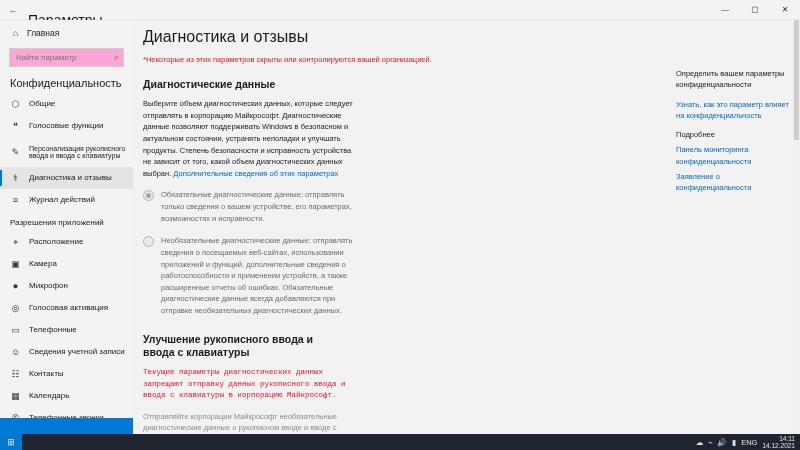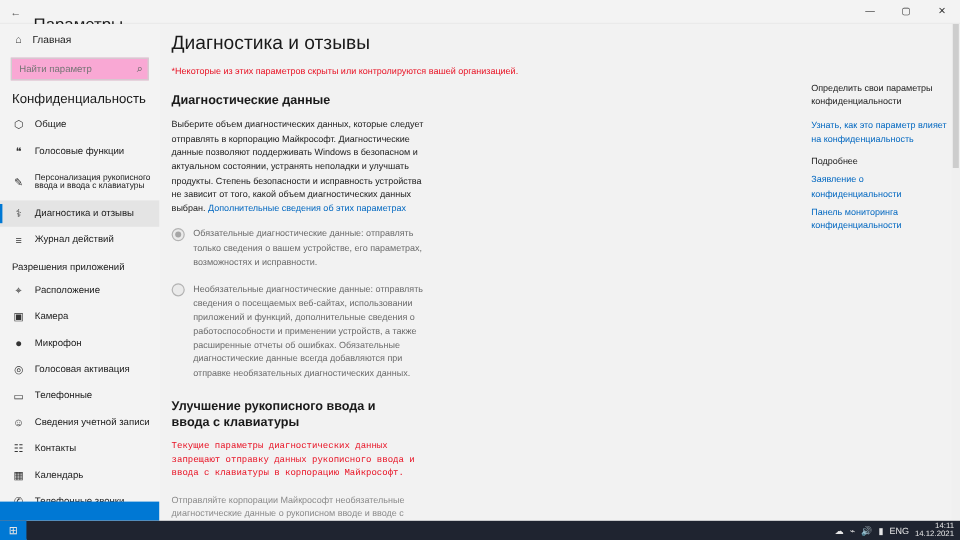--- a/index.html
+++ b/index.html
@@ -281,25 +281,25 @@
           <div class="radio-txt">Необязательные диагностические данные: отправлять сведения о посещаемых веб-сайтах, использовании приложений и функций, дополнительные сведения о работоспособности и применении устройств, а также расширенные отчеты об ошибках. Обязательные диагностические данные всегда добавляются при отправке необязательных диагностических данных.</div>
         </div>
 
         <h2 class="h2" style="margin-top:16px;line-height:1.25;max-width:200px">Улучшение рукописного ввода и ввода с клавиатуры</h2>
         <div class="warn">Текущие параметры диагностических данных запрещают отправку данных рукописного ввода и ввода с клавиатуры в корпорацию Майкрософт.</div>
         <p class="para muted">Отправляйте корпорации Майкрософт необязательные диагностические данные о рукописном вводе и вводе с клавиатуры, чтобы улучшать функции языкового распознавания и текстовых предложений, которые используются в приложениях и службах в Windows.</p>
 
       </div>
 
       <div class="rail">
-        <div class="rtitle">Определить свои параметры конфиденциальности</div>
+        <div class="rtitle">Определить вашем параметры конфиденциальности</div>
         <a href="#">Узнать, как это параметр влияет на конфиденциальность</a>
         <div class="rgroup-title">Подробнее</div>
+        <a href="#">Панель мониторинга конфиденциальности</a>
         <a href="#">Заявление о конфиденциальности</a>
-        <a href="#">Панель мониторинга конфиденциальности</a>
       </div>
 
       <div class="scroll">
         <div class="thumb"></div>
       </div>
     </div>
   </div>
 </div>
 
 <div class="taskbar">

